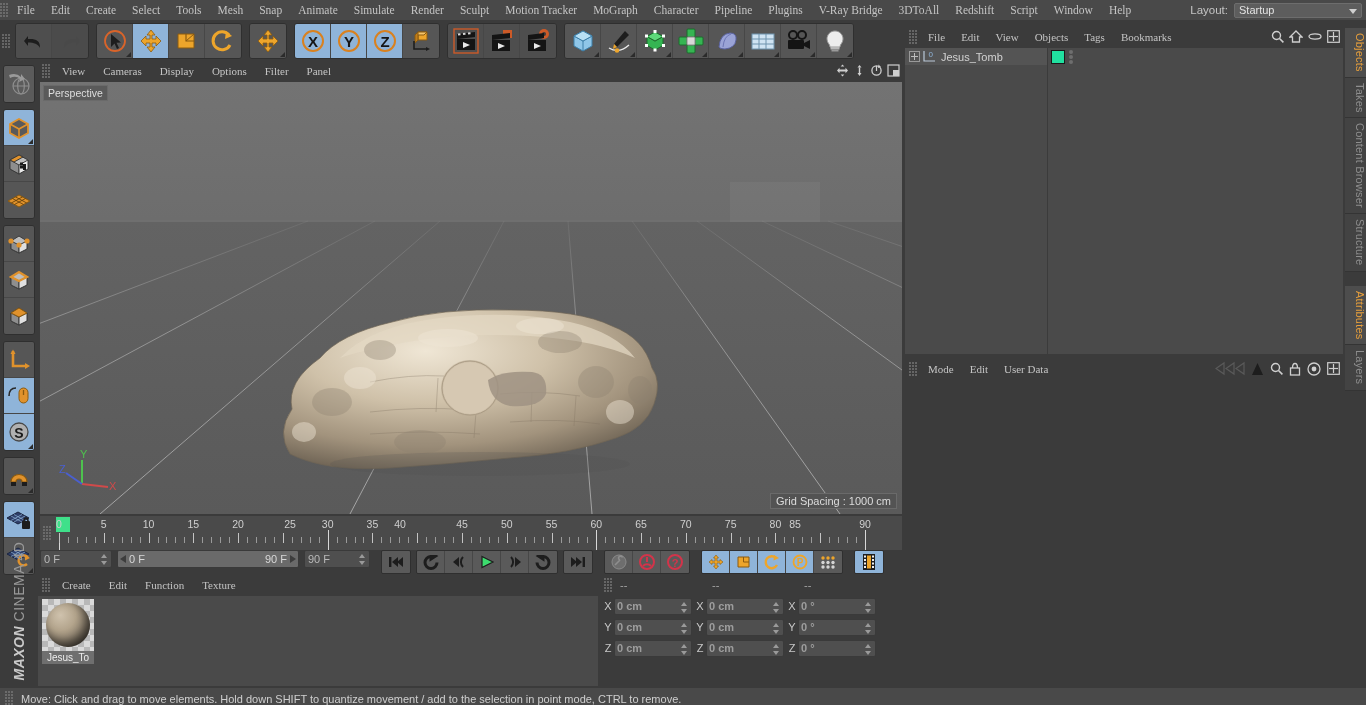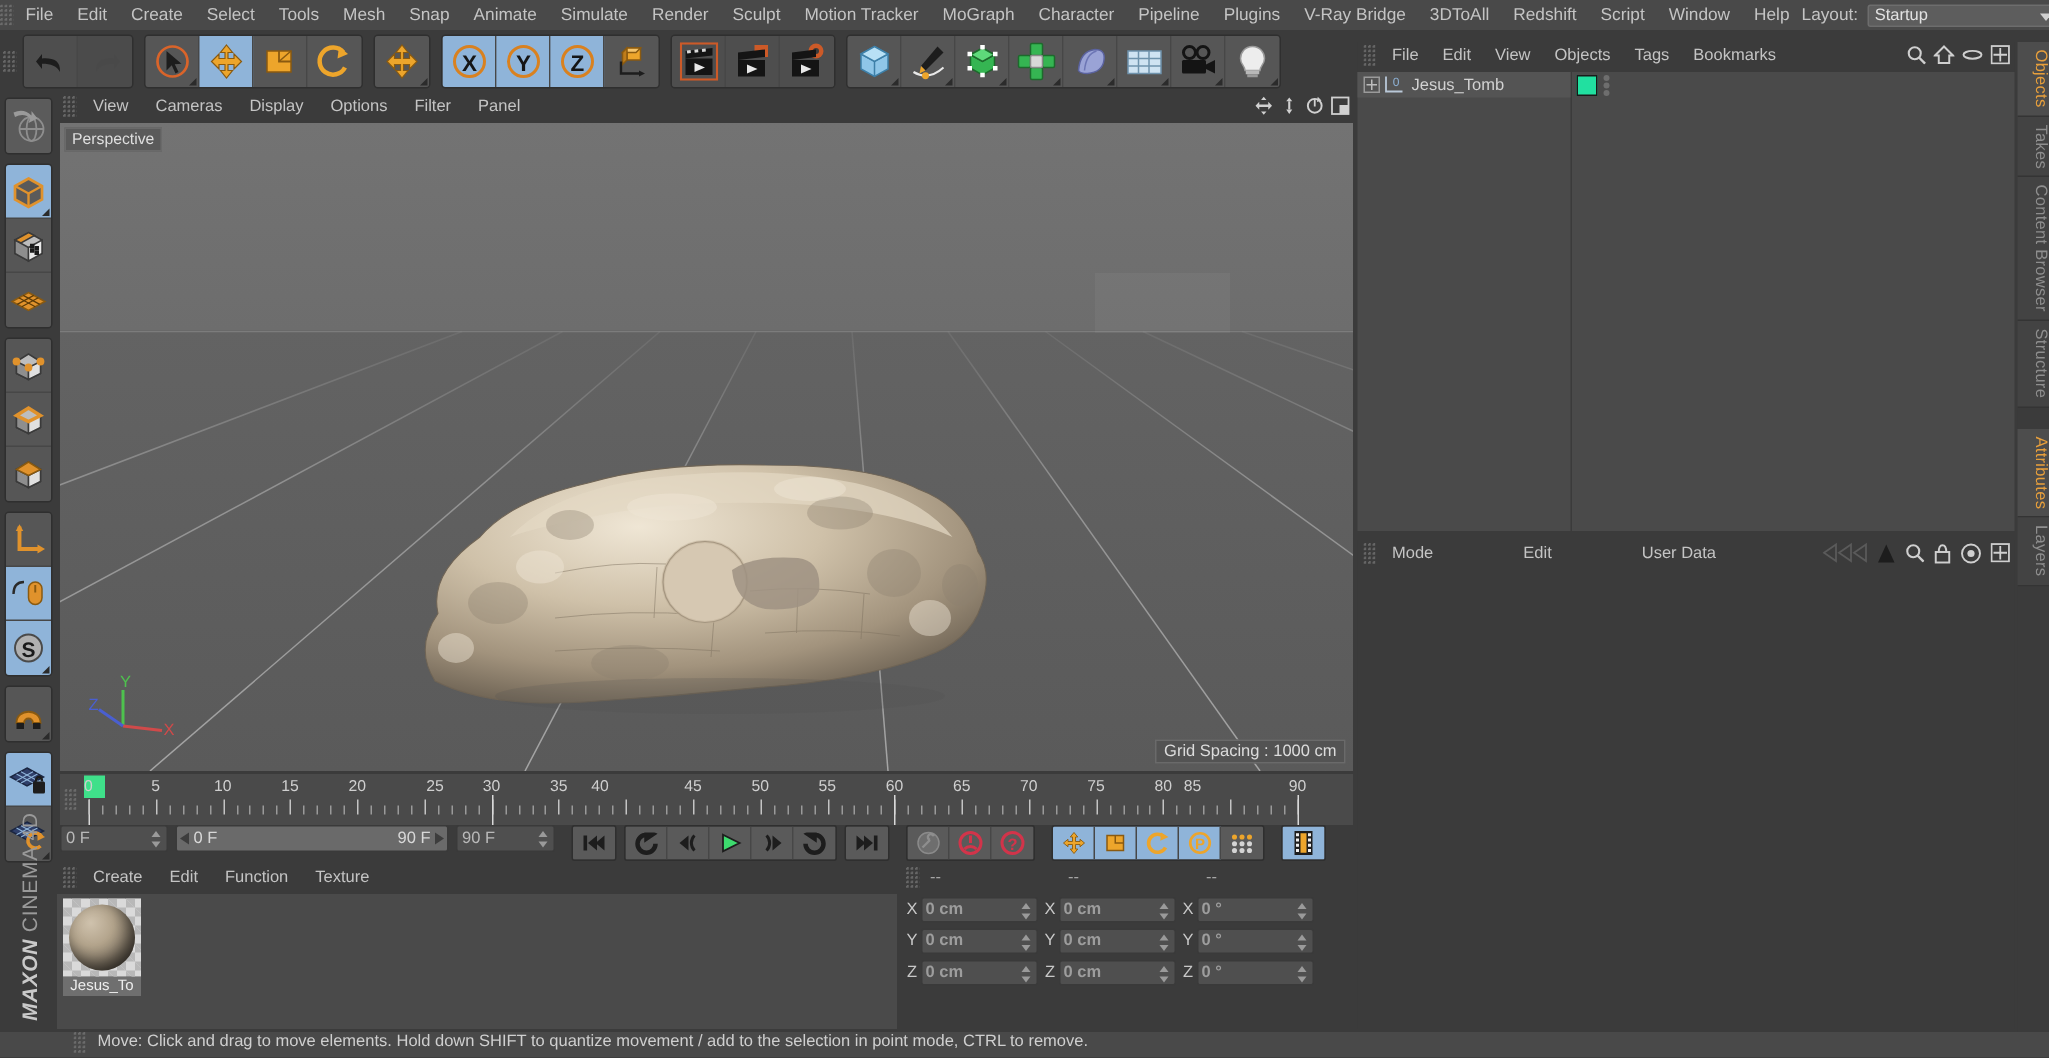--- a/index.html
+++ b/index.html
@@ -15,21 +15,21 @@
   #app { position: relative; width: 1366px; height: 705px; }
 
   
   .grip {
     width: 9px; height: 14px; flex: 0 0 9px;
     background-image:
       radial-gradient(circle at 1px 1px, #7d7d7d 0.9px, transparent 1px);
     background-size: 3px 3px;
     opacity: .65;
   }
-  .menu-item { padding: 0 8px; line-height: 20px; color: #c4c4c4; white-space: nowrap; cursor: default; }
+  .menu-item { padding: 0 8px; line-height: 20px; color: #c4c4c4; white-space: nowrap; cursor: default; font-family: Liberation Serif, serif; }
 
   
   #menubar {
     position: absolute; left: 0; top: 0; width: 1366px; height: 20px;
     background: #494949;
     display: flex; align-items: center;
   }
   #menubar .menu-item { font-size: 11.5px; }
   #layout-wrap { margin-left: auto; display: flex; align-items: center; gap: 6px; padding-right: 4px; }
   #layout-label { color: #c4c4c4; font-size: 11.5px; }
@@ -258,21 +258,21 @@
     width: 21px; writing-mode: vertical-rl;
     text-align: center; font-size: 11px; color: #8e8e8e;
     background: #434343; border-bottom: 1px solid #343434; padding: 5px 0;
     letter-spacing: .2px;
   }
   .vtab.active { color: #e79f3c; background: #4d4d4d; }
 
   
   #statusbar {
     position: absolute; left: 0; top: 688px; width: 1366px; height: 17px;
-    background: #494949; display: flex; align-items: flex-start; padding-left: 44px;
+    background: #494949; display: flex; align-items: flex-end;
   }
   #status-text { color: #cfcfcf; font-size: 11px; margin-left: 7px; }
 
   svg { display: block; }
 </style>
 </head>
 <body>
 
 <div id="app">
 
@@ -1214,21 +1214,21 @@
             <i></i>
             <i></i>
           </div>
       </div>
     </div>
   </div>
 
   <div id="attrman">
     <div id="am-menubar">
       <div class="grip" style="margin:0 2px 0 4px;"></div>
-      <div id="am-menu-items" style="display:flex;gap:44px;">
+      <div id="am-menu-items" style="display:flex;">
           <div class="menu-item">Mode</div>
           <div class="menu-item">Edit</div>
           <div class="menu-item">User Data</div>
         </div>
       <div id="am-icons">
         <span>
             <svg width="30" height="15" viewBox="0 0 30 15">
               <path d="M1 7.5 L9 2 L9 13 Z" fill="none" stroke="#5a5a5a" stroke-width="1.2"></path>
               <path d="M11 7.5 L19 2 L19 13 Z" fill="none" stroke="#5a5a5a" stroke-width="1.2"></path>
               <path d="M21 7.5 L29 2 L29 13 Z" fill="none" stroke="#5a5a5a" stroke-width="1.2"></path>

